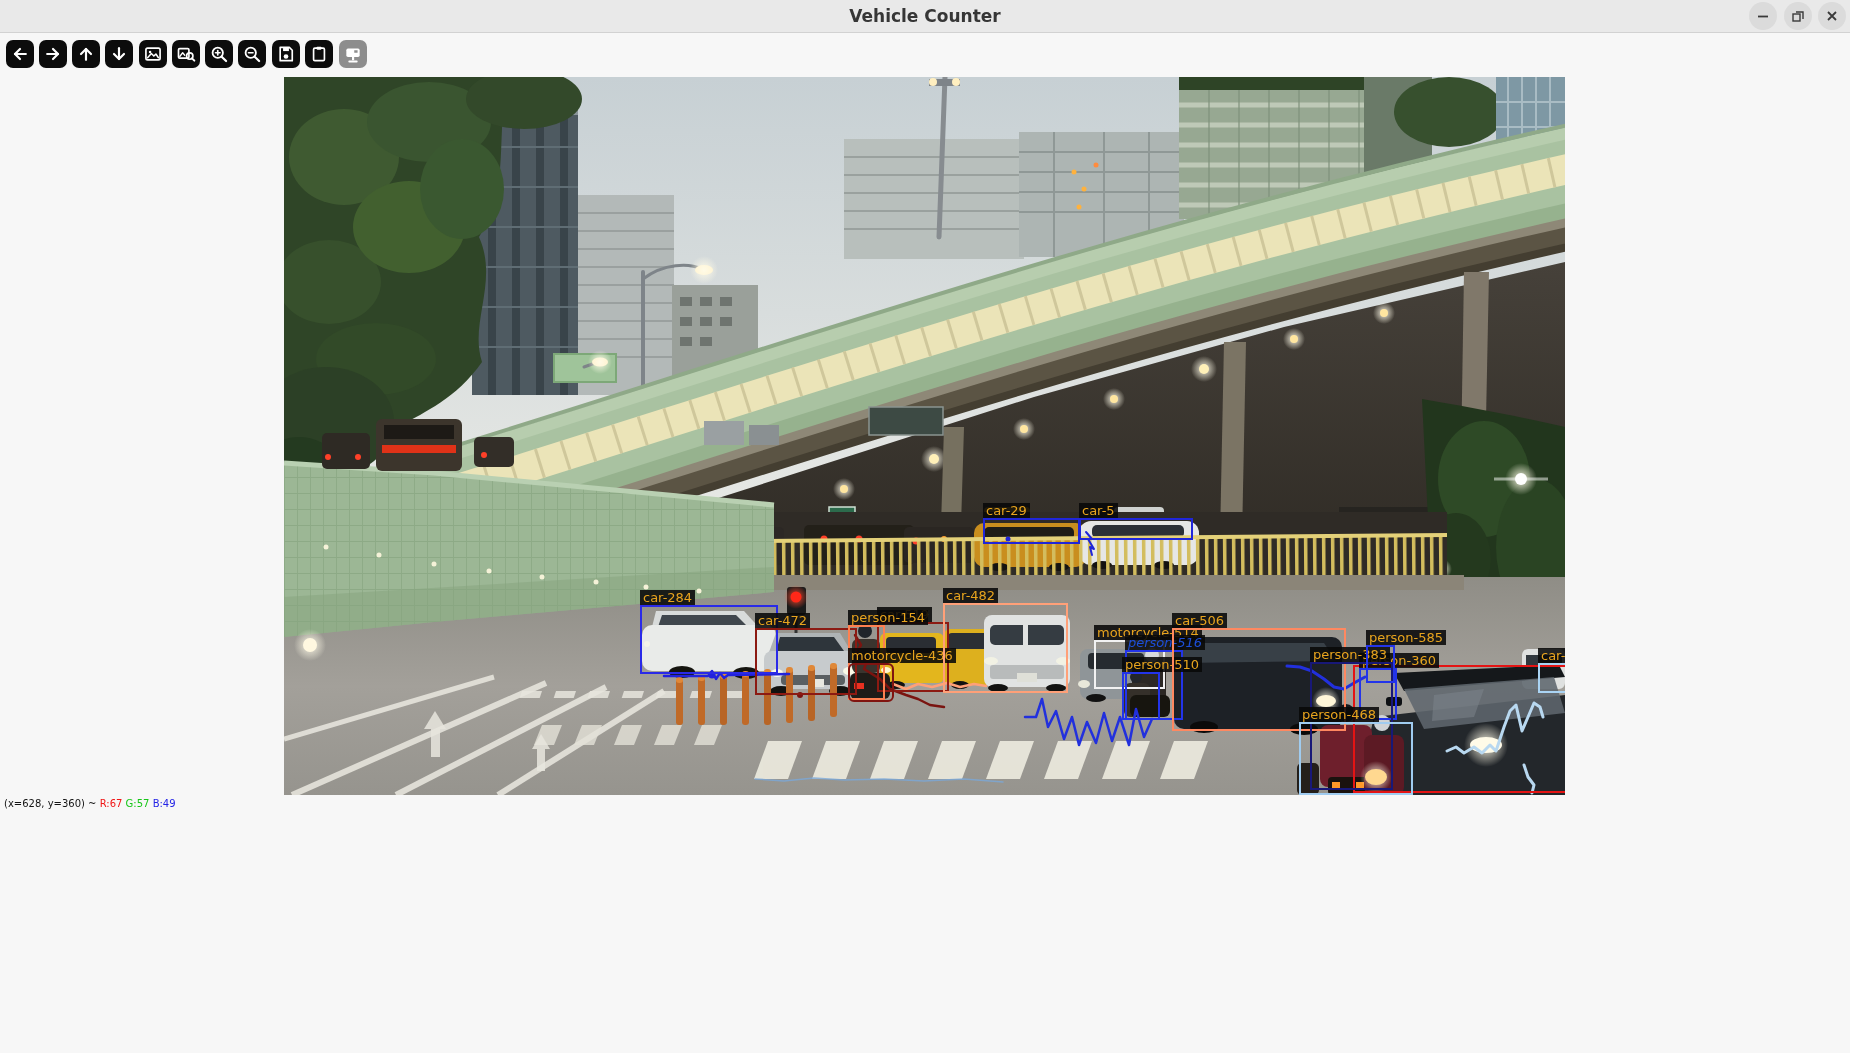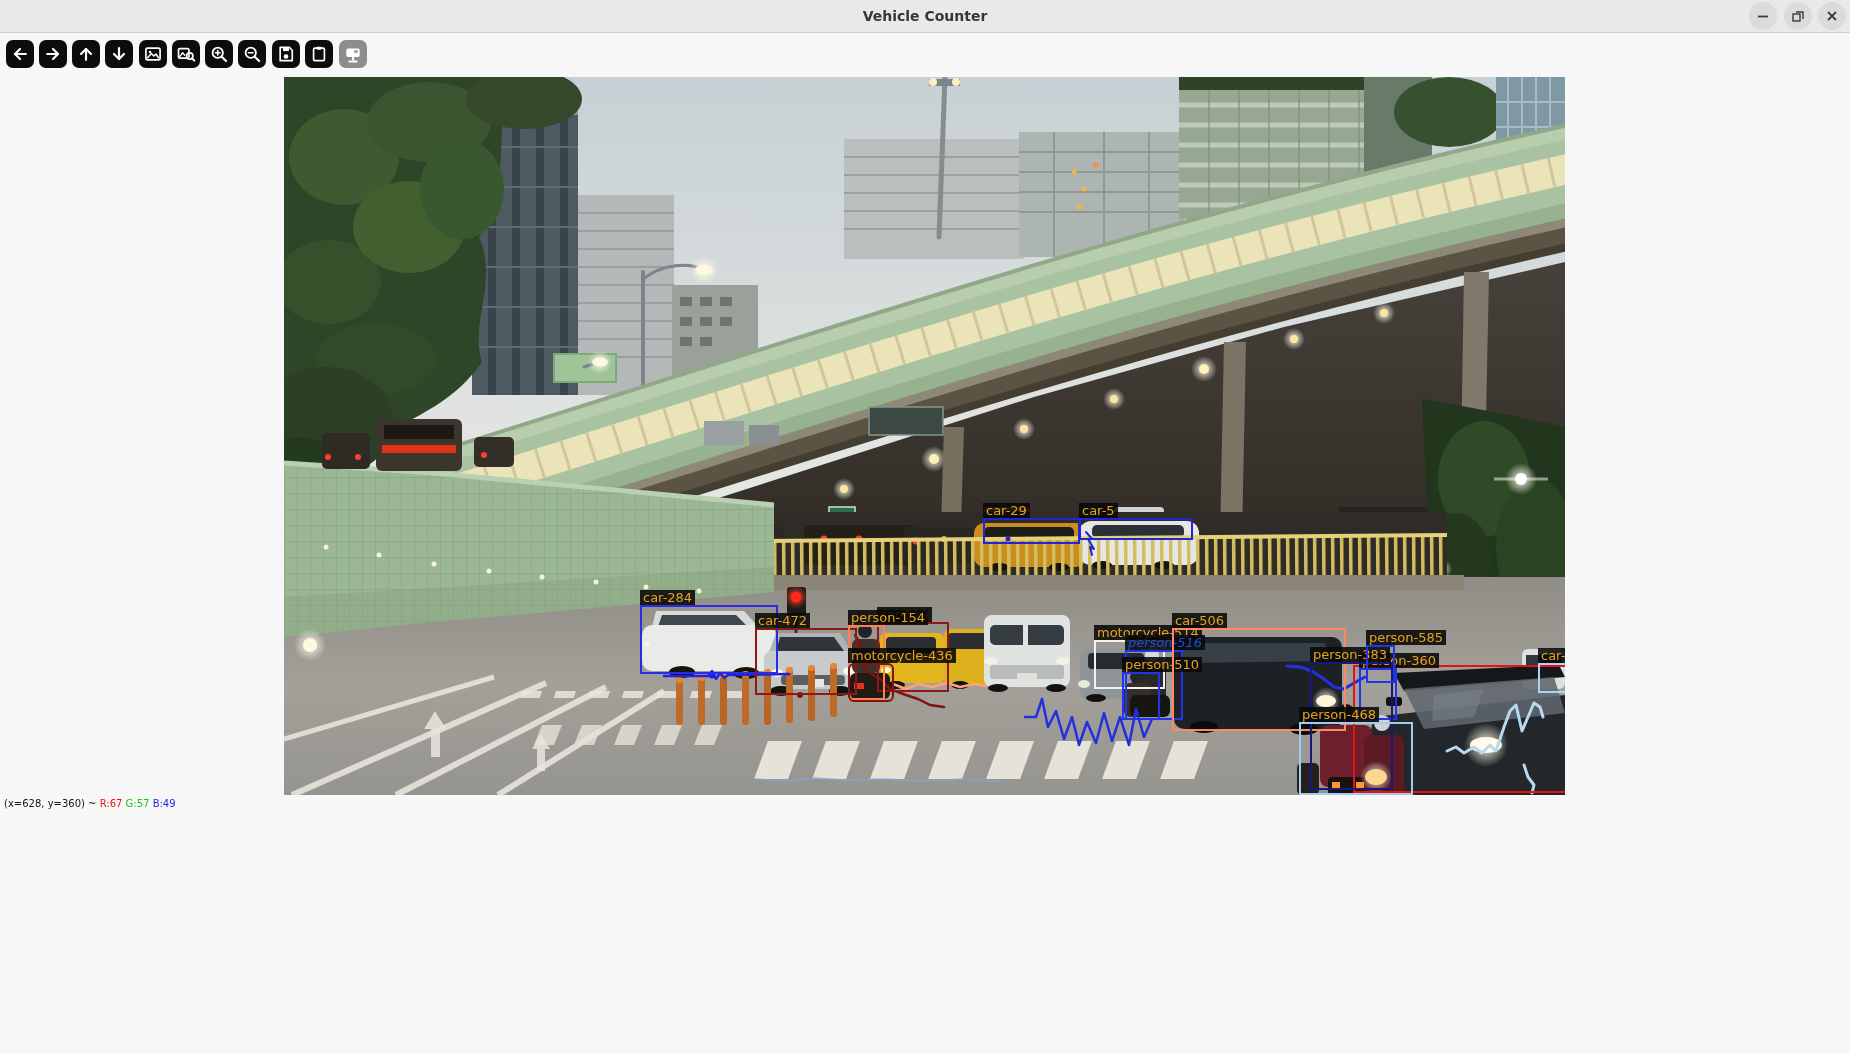--- a/index.html
+++ b/index.html
@@ -2,21 +2,21 @@
 <html><head>
 <meta charset="utf-8">
 <style>
   html,body{margin:0;padding:0;}
   body{width:1850px;height:1053px;position:relative;background:#f7f7f7;overflow:hidden;
        font-family:"DejaVu Sans","Liberation Sans",sans-serif;}
   
   .titlebar{position:absolute;left:0;top:0;width:100%;height:32px;background:#e9e9e9;
             border-bottom:1px solid #d2d2d2;}
   .title{position:absolute;left:0;top:0;width:100%;height:32px;line-height:32px;text-align:center;
-         font-size:14px;font-weight:bold;color:#363636;}
+         font-size:17px;font-weight:bold;color:#363636;}
   .winbtn{position:absolute;top:2px;width:28px;height:28px;border-radius:50%;background:#dbdbdb;
           display:flex;align-items:center;justify-content:center;cursor:pointer;}
   .winbtn svg{display:block;}
   
   .tbtn{position:absolute;top:40px;width:28px;height:28px;border-radius:7px;background:#0c0c0c;
         display:flex;align-items:center;justify-content:center;cursor:pointer;padding:0;border:none;}
   .tbtn.gray{background:#8d8d8d;}
   
   #photo{position:absolute;left:284px;top:77px;width:1281px;height:718px;overflow:hidden;
          background:#ccd4d8;}
@@ -609,20 +609,23 @@
       </div>
       <div class="det" style="left: 593px; top: 545px; width: 72px; height: 70px; border-color: rgb(140, 26, 18);">
         <span class="det-label" style="color: rgb(232, 164, 30); background: rgba(8, 8, 8, 0.88);">car-519</span>
       </div>
       <div class="det" style="left: 564px; top: 548px; width: 37px; height: 75px; border-color: rgb(255, 128, 80);">
         <span class="det-label" style="color: rgb(232, 164, 30); background: rgba(8, 8, 8, 0.88);">person-154</span>
       </div>
       <div class="det" style="left: 564px; top: 586px; width: 46px; height: 39px; border-color: rgb(128, 20, 16); border-radius: 6px;">
         <span class="det-label" style="color: rgb(232, 164, 30); background: rgba(8, 8, 8, 0.88);">motorcycle-436</span>
       </div>
+      <div class="det" style="left: 659px; top: 526px; width: 125px; height: 90px; border-color: rgb(255, 160, 120);">
+        <span class="det-label" style="color: rgb(232, 164, 30); background: rgba(8, 8, 8, 0.88);">car-482</span>
+      </div>
       <div class="det" style="left: 810px; top: 563px; width: 71px; height: 49px; border-color: rgb(242, 242, 242);">
         <span class="det-label" style="color: rgb(232, 164, 30); background: rgba(8, 8, 8, 0.88);">motorcycle-514</span>
       </div>
       <div class="det" style="left: 841px; top: 573px; width: 58px; height: 70px; border-color: rgb(35, 52, 234);">
         <span class="det-label" style="color: #1d4ed8; background: rgba(8, 8, 8, 0.88); font-style: italic;">person-516</span>
       </div>
       <div class="det" style="left: 838px; top: 595px; width: 38px; height: 48px; border-color: rgb(35, 52, 234);">
         <span class="det-label" style="color: rgb(232, 164, 30); background: rgba(8, 8, 8, 0.88); text-align: center;">person-510</span>
       </div>
       <div class="det" style="left: 888px; top: 551px; width: 174px; height: 103px; border-color: rgb(255, 136, 96);">

